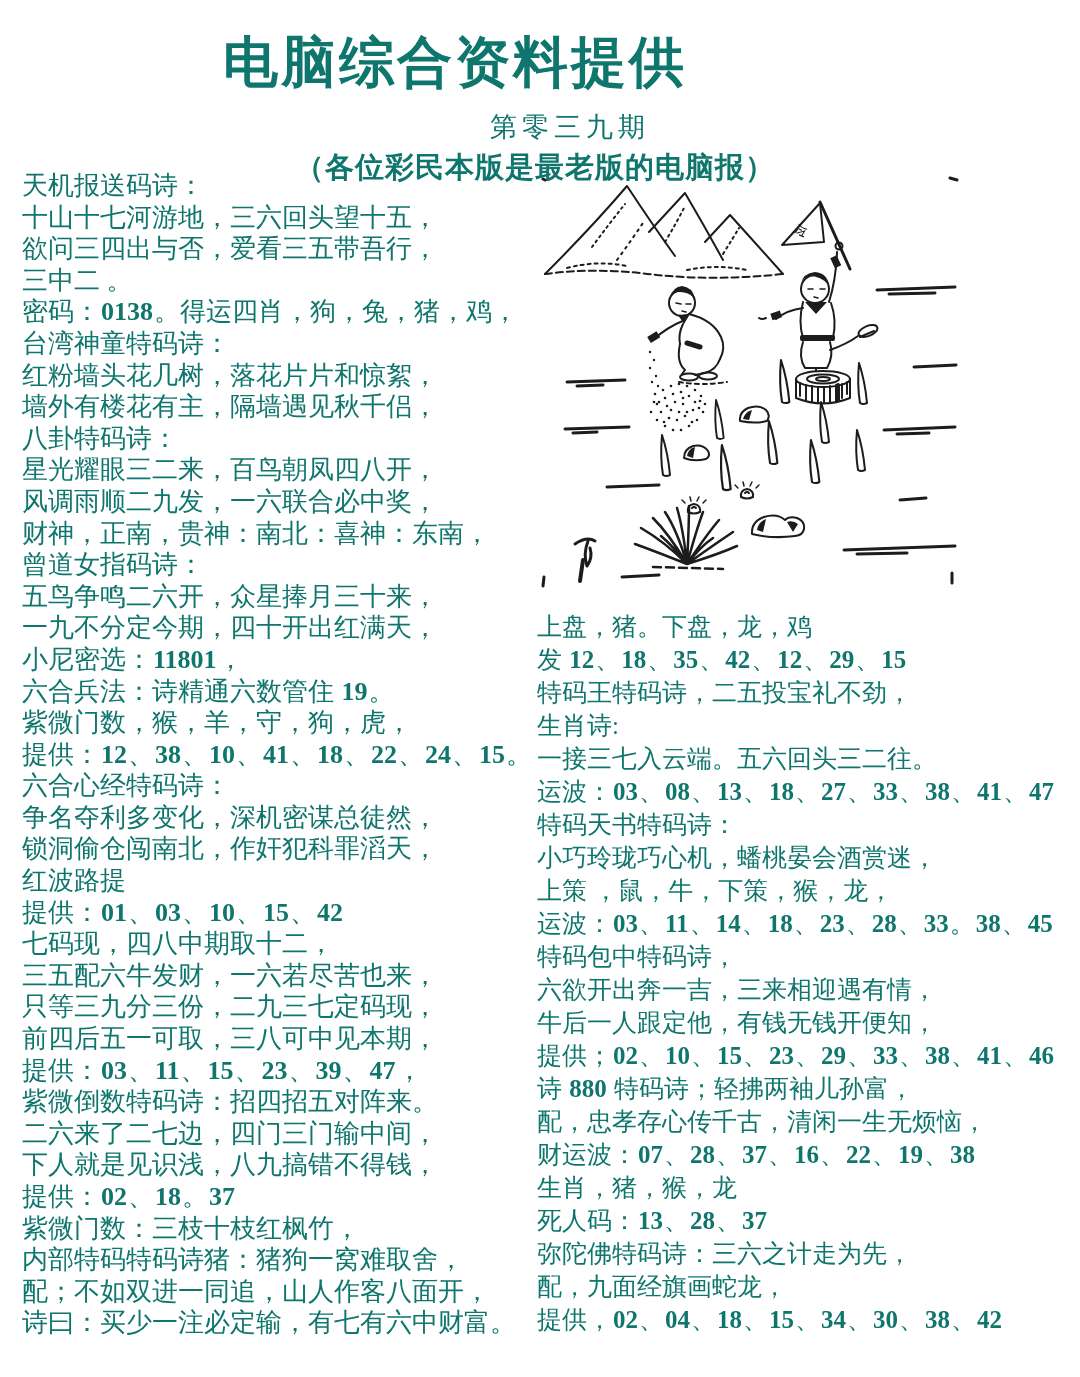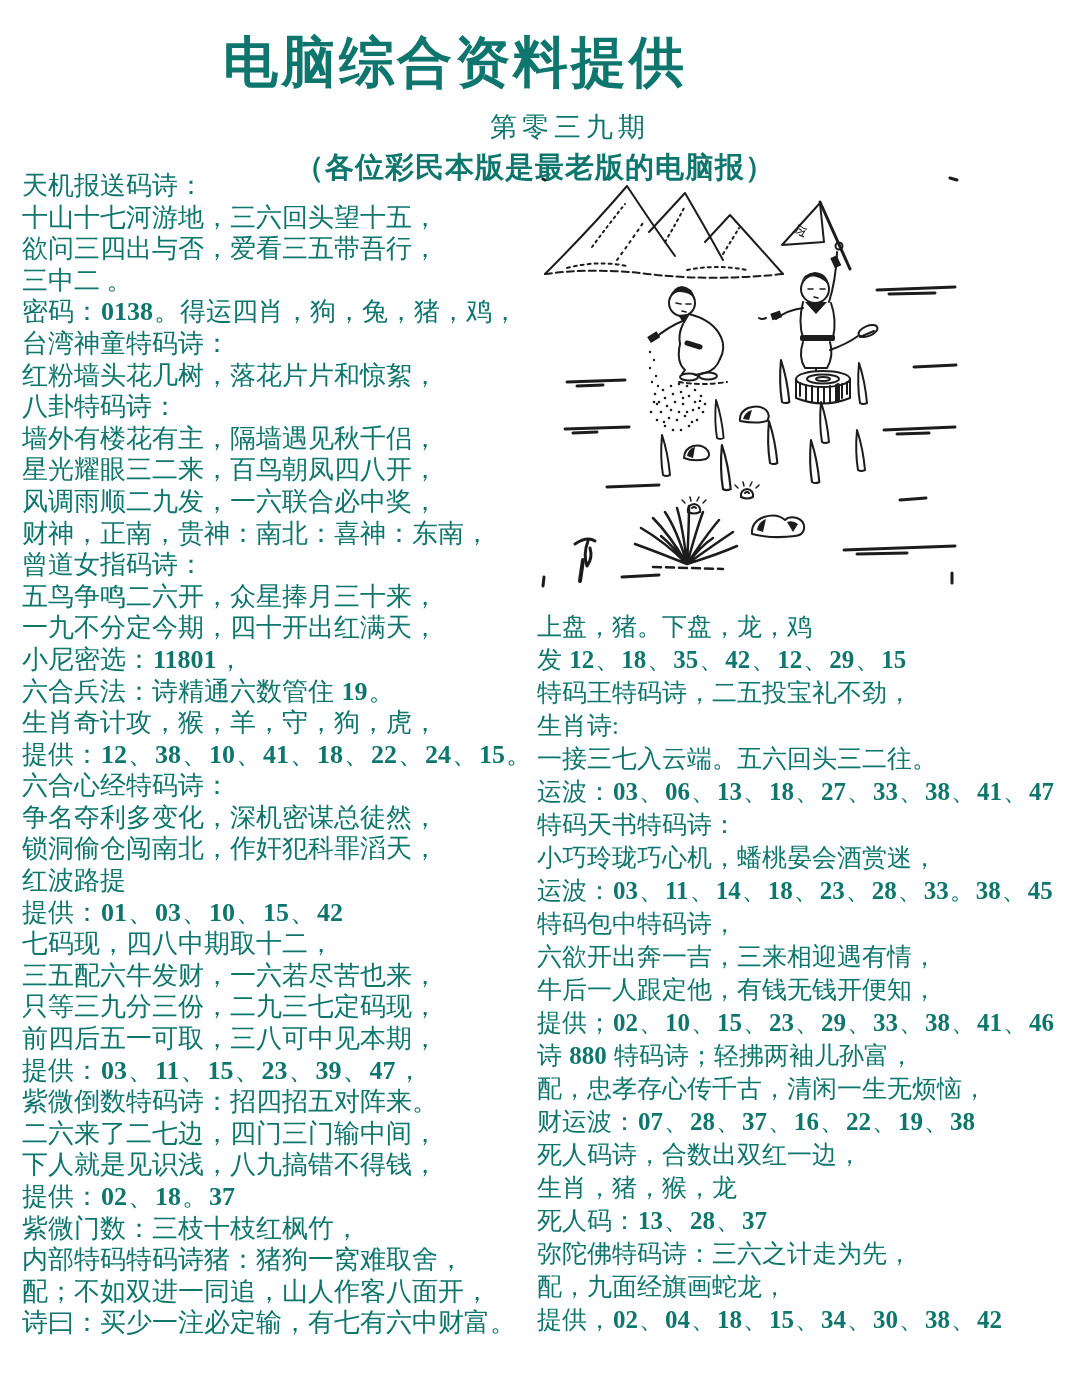--- a/index.html
+++ b/index.html
@@ -201,31 +201,31 @@
   </svg>
 
   <div class="col col-left">
     <div class="t-line">天机报送码诗：</div>
     <div class="t-line">十山十七河游地，三六回头望十五，</div>
     <div class="t-line">欲问三四出与否，爱看三五带吾行，</div>
     <div class="t-line">三中二 。</div>
     <div class="t-line">密码：<b>0138</b>。得运四肖，狗，兔，猪，鸡，</div>
     <div class="t-line">台湾神童特码诗：</div>
     <div class="t-line">红粉墙头花几树，落花片片和惊絮，</div>
+    <div class="t-line">墙外有楼花有主，隔墙遇见秋千侣，</div>
     <div class="t-line">八卦特码诗：</div>
-    <div class="t-line">墙外有楼花有主，隔墙遇见秋千侣，</div>
     <div class="t-line">星光耀眼三二来，百鸟朝凤四八开，</div>
     <div class="t-line">风调雨顺二九发，一六联合必中奖，</div>
     <div class="t-line">财神，正南，贵神：南北：喜神：东南，</div>
     <div class="t-line">曾道女指码诗：</div>
     <div class="t-line">五鸟争鸣二六开，众星捧月三十来，</div>
     <div class="t-line">一九不分定今期，四十开出红满天，</div>
     <div class="t-line">小尼密选：<b>11801</b>，</div>
     <div class="t-line">六合兵法：诗精通六数管住 <b>19</b>。</div>
-    <div class="t-line">生肖奇计攻，猴，羊，守，狗，虎，</div>
+    <div class="t-line">紫微门数，猴，羊，守，狗，虎，</div>
     <div class="t-line">提供：<b>12</b>、<b>38</b>、<b>10</b>、<b>41</b>、<b>18</b>、<b>22</b>、<b>24</b>、<b>15</b>。</div>
     <div class="t-line">六合心经特码诗：</div>
     <div class="t-line">争名夺利多变化，深机密谋总徒然，</div>
     <div class="t-line">锁洞偷仓闯南北，作奸犯科罪滔天，</div>
     <div class="t-line">红波路提</div>
     <div class="t-line">提供：<b>01</b>、<b>03</b>、<b>10</b>、<b>15</b>、<b>42</b></div>
     <div class="t-line">七码现，四八中期取十二，</div>
     <div class="t-line">三五配六牛发财，一六若尽苦也来，</div>
     <div class="t-line">只等三九分三份，二九三七定码现，</div>
     <div class="t-line">前四后五一可取，三八可中见本期，</div>
@@ -239,32 +239,32 @@
     <div class="t-line">配；不如双进一同追，山人作客八面开，</div>
     <div class="t-line">诗曰：买少一注必定输，有七有六中财富。</div>
   </div>
 
   <div class="col col-right">
     <div class="t-line">上盘，猪。下盘，龙，鸡</div>
     <div class="t-line">发 <b>12</b>、<b>18</b>、<b>35</b>、<b>42</b>、<b>12</b>、<b>29</b>、<b>15</b></div>
     <div class="t-line">特码王特码诗，二五投宝礼不劲，</div>
     <div class="t-line">生肖诗:</div>
     <div class="t-line">一接三七入云端。五六回头三二往。</div>
-    <div class="t-line">运波：<b>03</b>、<b>06</b>、<b>13</b>、<b>18</b>、<b>27</b>、<b>33</b>、<b>38</b>、<b>41</b>、<b>47</b></div>
+    <div class="t-line">运波：<b>03</b>、<b>08</b>、<b>13</b>、<b>18</b>、<b>27</b>、<b>33</b>、<b>38</b>、<b>41</b>、<b>47</b></div>
     <div class="t-line">特码天书特码诗：</div>
     <div class="t-line">小巧玲珑巧心机，蟠桃晏会酒赏迷，</div>
+    <div class="t-line">上策 ，鼠，牛，下策，猴，龙，</div>
     <div class="t-line">运波：<b>03</b>、<b>11</b>、<b>14</b>、<b>18</b>、<b>23</b>、<b>28</b>、<b>33</b>。<b>38</b>、<b>45</b></div>
     <div class="t-line">特码包中特码诗，</div>
     <div class="t-line">六欲开出奔一吉，三来相迎遇有情，</div>
     <div class="t-line">牛后一人跟定他，有钱无钱开便知，</div>
     <div class="t-line">提供；<b>02</b>、<b>10</b>、<b>15</b>、<b>23</b>、<b>29</b>、<b>33</b>、<b>38</b>、<b>41</b>、<b>46</b></div>
     <div class="t-line">诗 <b>880</b> 特码诗；轻拂两袖儿孙富，</div>
     <div class="t-line">配，忠孝存心传千古，清闲一生无烦恼，</div>
     <div class="t-line">财运波：<b>07</b>、<b>28</b>、<b>37</b>、<b>16</b>、<b>22</b>、<b>19</b>、<b>38</b></div>
-    <div class="t-line">死人码诗，合数出双红一边，</div>
     <div class="t-line">生肖，猪，猴，龙</div>
     <div class="t-line">死人码：<b>13</b>、<b>28</b>、<b>37</b></div>
     <div class="t-line">弥陀佛特码诗：三六之计走为先，</div>
     <div class="t-line">配，九面经旗画蛇龙，</div>
     <div class="t-line">提供，<b>02</b>、<b>04</b>、<b>18</b>、<b>15</b>、<b>34</b>、<b>30</b>、<b>38</b>、<b>42</b></div>
   </div>
 
 </div>
 
 </body></html>

